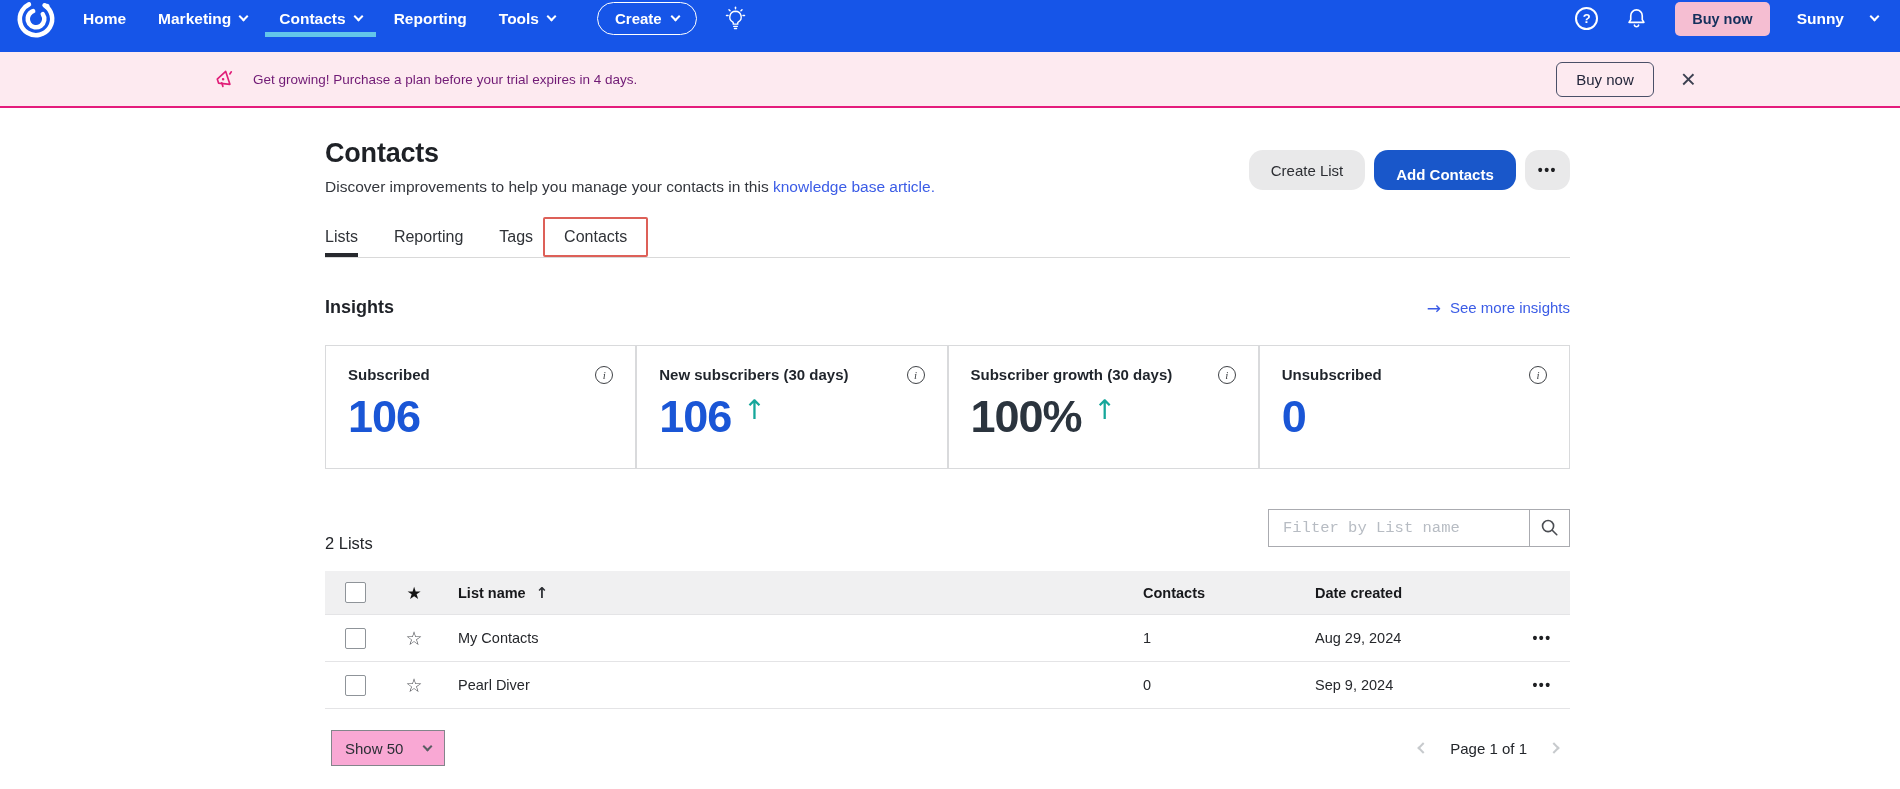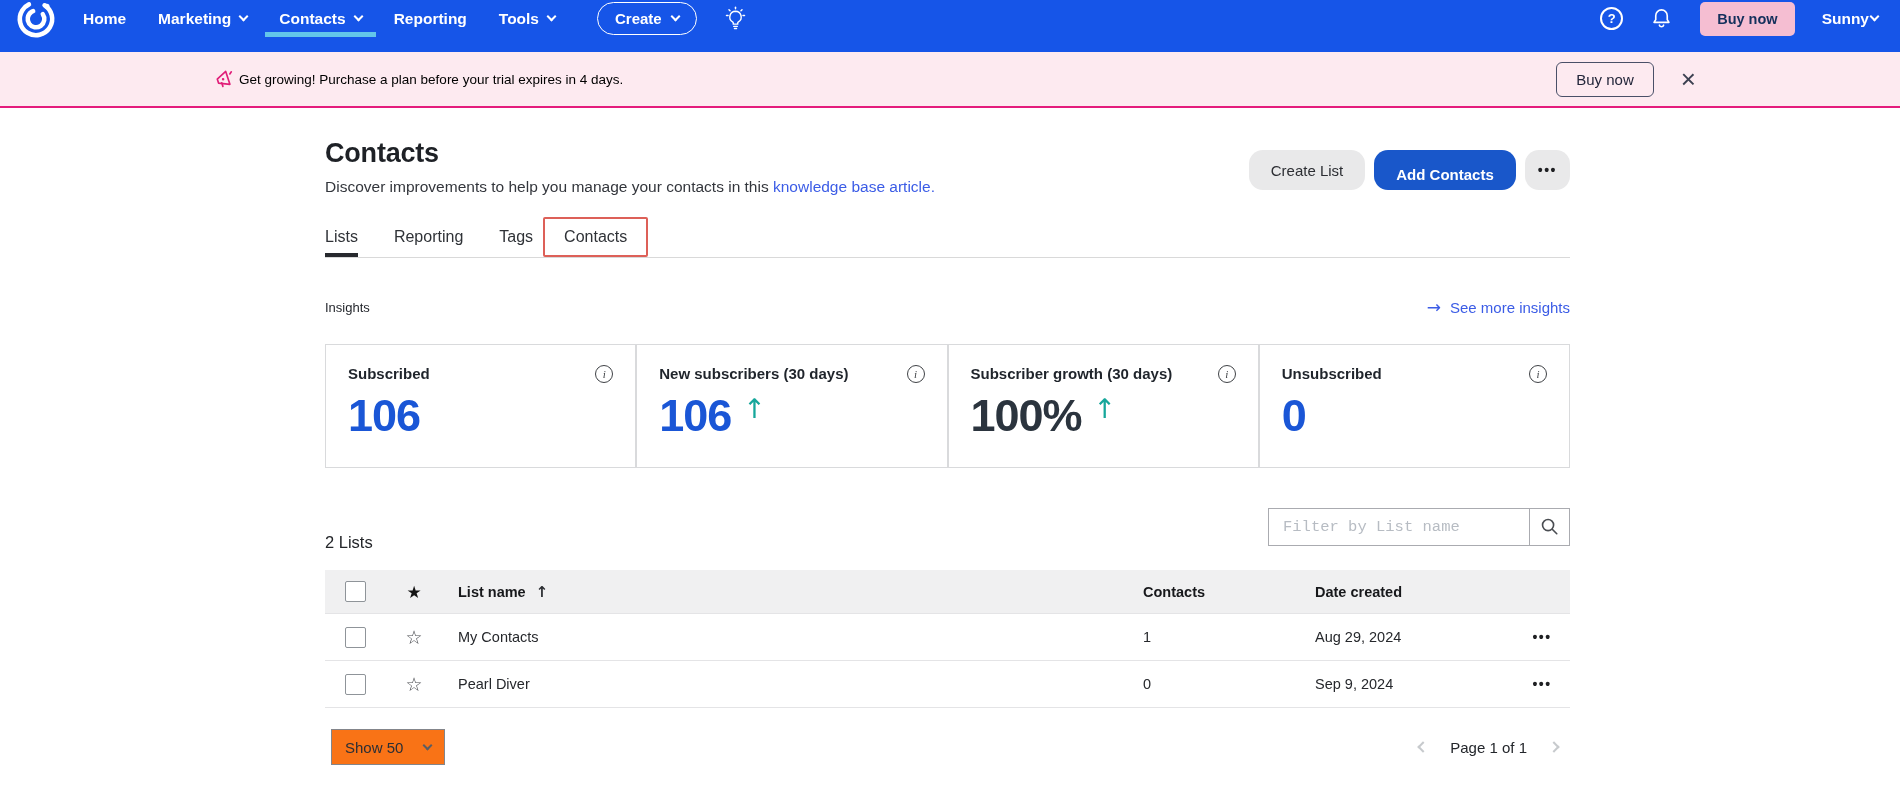--- a/index.html
+++ b/index.html
@@ -21,27 +21,27 @@
   .create-btn { margin-left:26px; display:flex; align-items:center; gap:10px; background:transparent;
                 border:1.6px solid #fff; border-radius:18px; color:#fff; font-size:15px; font-weight:700;
                 padding:7px 17px; cursor:pointer; font-family:inherit; }
   .bulb { margin-left:27px; display:flex; cursor:pointer; }
   .nav-right { margin-left:auto; display:flex; align-items:center; gap:27px; }
   .help-circle { width:23px; height:23px; border:2px solid #fff; border-radius:50%; display:flex;
                  align-items:center; justify-content:center; font-size:13px; font-weight:700; cursor:pointer; }
   .bell { display:flex; cursor:pointer; }
   .buynow-pill { background:#f5bed2; color:#14305c; border:none; border-radius:5px; padding:9px 17px;
                  font-size:14.5px; font-weight:700; cursor:pointer; font-family:inherit; }
-  .account { display:flex; align-items:center; gap:2px; font-size:15.5px; font-weight:700; cursor:pointer; }
+  .account { display:flex; align-items:center; gap:27px; font-size:15.5px; font-weight:700; cursor:pointer; }
 
   
   .banner { position:absolute; top:52px; left:0; right:0; height:56px; background:#fdeaf0;
             border-bottom:2px solid #e41c7c; display:flex; align-items:center; }
   .mega { margin-left:212px; display:flex; }
-  .banner-text { margin-left:2px; font-size:13.5px; color:#000000; }
+  .banner-text { margin-left:16px; font-size:13.5px; color:#701a75; }
   .banner-buy { margin-left:auto; background:transparent; border:1px solid #4a5068; border-radius:6px;
                 padding:8px 19px; font-size:15px; color:#23263a; cursor:pointer; font-family:inherit; }
   .banner-close { margin-left:27px; margin-right:204px; background:none; border:none; font-size:26px;
                   color:#3c4050; cursor:pointer; line-height:1; padding:0; font-family:inherit; }
 
   
   .content { position:absolute; top:108px; left:325px; width:1245px; }
   .title-row { display:flex; justify-content:space-between; align-items:flex-start; margin-top:30px; }
   .page-title { margin:0; font-size:27px; font-weight:700; color:#1e2126; letter-spacing:-0.2px; }
   .subtitle { margin:9px 0 0; font-size:15.5px; color:#33363c; }
@@ -52,21 +52,21 @@
   .btn-blue { background:#1957ca; color:#fff; font-weight:700; padding:16px 22px; }
   .btn-more { padding:0 13px; font-weight:700; letter-spacing:1.5px; font-size:14px; color:#1f2023; }
 
   .tabs-row { display:flex; align-items:center; gap:36px; margin-top:21px; height:40px; }
   .tab { position:relative; height:40px; display:flex; align-items:center; font-size:16px; color:#2f3237; cursor:pointer; }
   .tab-underline { position:absolute; bottom:0; left:0; right:0; height:4px; background:#27292e; }
   .tab.highlighted { border:2px solid #dd6058; padding:0 19px; margin-left:-26px; border-radius:2px; }
   .divider { height:1px; background:#d9d9d9; }
 
   .insights-head { display:flex; justify-content:space-between; align-items:center; margin-top:39px; }
-  .insights-title { margin:0; font-size:13px; font-weight:400; color:#1f2228; }
+  .insights-title { margin:0; font-size:18px; font-weight:700; color:#1f2228; }
   .see-more { display:flex; align-items:center; gap:9px; color:#3b5ce6; font-size:15px; cursor:pointer; text-decoration:none; }
   .see-more .arrow { font-size:17px; font-family:"DejaVu Sans",sans-serif; }
 
   .cards { display:flex; margin-top:27px; }
   .card { flex:1; border:1px solid #d9dadc; height:124px; padding:20px 22px; background:#fff; }
   .card-top { display:flex; justify-content:space-between; align-items:flex-start; }
   .card-label { font-size:15px; font-weight:700; color:#1f242b; }
   .info-icon { width:18px; height:18px; border:1.5px solid #3f4246; border-radius:50%; display:flex;
                align-items:center; justify-content:center; font-size:11px; font-style:italic;
                font-family:"Liberation Serif",serif; color:#3f4246; cursor:pointer; }
@@ -90,21 +90,21 @@
   .star-h { font-size:17px; color:#141414; justify-self:center; font-family:"DejaVu Sans",sans-serif; }
   .star { font-size:19px; color:#46484d; justify-self:center; cursor:pointer; font-family:"DejaVu Sans",sans-serif; }
   .name-cell { padding-left:13px; display:flex; align-items:center; gap:10px; }
   .sort-arrow { font-size:15px; color:#2c2e33; font-family:"DejaVu Sans",sans-serif; }
   .dots-btn { background:none; border:none; font-size:14px; font-weight:700; letter-spacing:1.5px;
               color:#1f2023; cursor:pointer; justify-self:center; font-family:inherit; }
 
   .table-footer { display:flex; justify-content:space-between; align-items:center; margin-top:21px; }
   .show-select { margin-left:6px; width:114px; height:36px; border:1px solid #83858b; display:flex;
                  align-items:center; justify-content:space-between; padding:0 13px; font-size:15px;
-                 color:#2b2f36; cursor:pointer; background:#f97316; }
+                 color:#2b2f36; cursor:pointer; background:#f9a8d4; }
   .show-select .chev { border-color:#5a5d63; margin-top:-3px; }
   .pagination { display:flex; align-items:center; gap:23px; margin-right:12px; font-size:15px; color:#23262b; }
   .pagination .chev { border-color:#c7cacd; width:8px; height:8px; cursor:pointer; }
 </style>
 </head>
 <body>
 
 <div class="screen">
 
   <header class="topnav">

